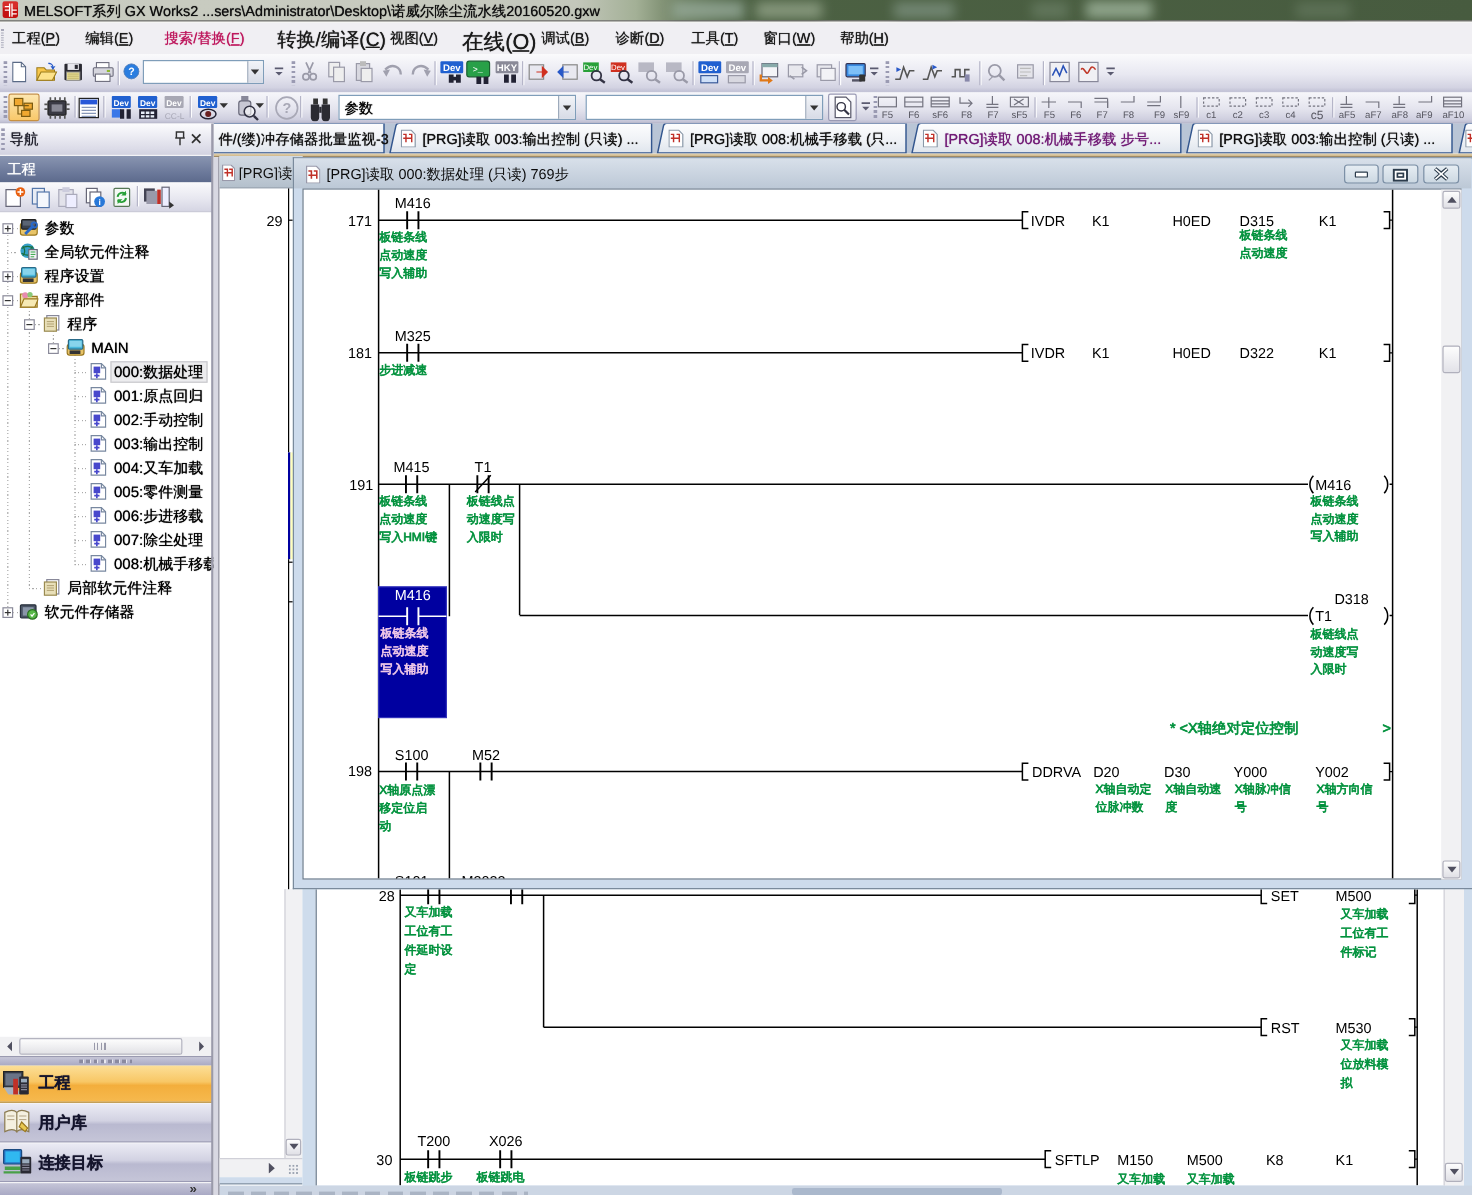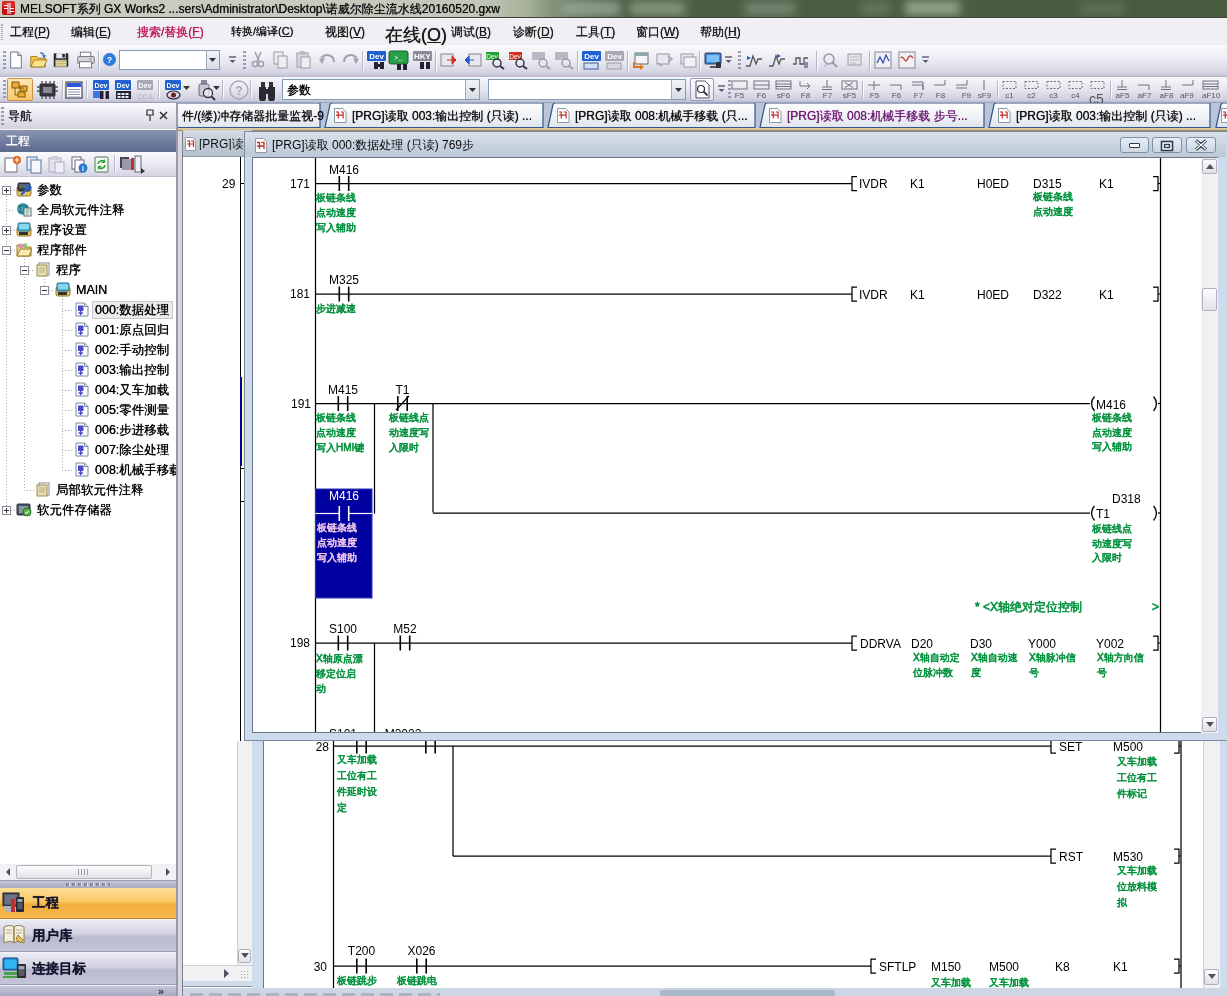--- a/index.html
+++ b/index.html
@@ -24,21 +24,21 @@
  <path d="M2 7.5 H6 M8 7.5 H12 M6 2 V13 M8 2 V13 M2 4.5 H6 M8 10.5 H12" stroke="#fff" stroke-width="1.1" fill="none"></path>
 </svg>
 <div class="tx ck" style="left:20px;top:3px;font-size:12px;color:#101010">MELSOFT系列 GX Works2 ...sers\Administrator\Desktop\诺威尔除尘流水线20160520.gxw</div>
 <div class="abs" style="left:0;top:17px;width:1227px;height:1px;background:#3e3e3a"></div>
 <div class="abs" style="left:0;top:18px;width:1227px;height:1px;background:#f5f5f2"></div>
 <div class="abs" style="left:0;top:19px;width:1227px;height:26px;background:#f0eff3"></div>
 <div class="abs" style="left:1px;top:24px;width:2px;height:16px;border-left:1px dotted #a8a8b8;border-right:1px dotted #a8a8b8"></div>
 <div class="tx ck" style="left:10px;top:26px;font-size:12px;color:#1a1a1a">工程(<u>P</u>)</div>
 <div class="tx ck" style="left:71px;top:26px;font-size:12px;color:#1a1a1a">编辑(<u>E</u>)</div>
 <div class="tx ck" style="left:137px;top:26px;font-size:12px;color:#be185d">搜索/替换(<u>F</u>)</div>
-<div class="tx ck" style="left:231px;top:26px;font-size:11px;color:#1a1a1a">转换/编译(<u>C</u>)</div>
+<div class="tx ck" style="left:231px;top:26px;font-size:16px;color:#1a1a1a">转换/编译(<u>C</u>)</div>
 <div class="tx ck" style="left:325px;top:26px;font-size:12px;color:#1a1a1a">视图(<u>V</u>)</div>
 <div class="tx ck" style="left:385px;top:26px;font-size:18px;color:#1a1a1a">在线(<u>O</u>)</div>
 <div class="tx ck" style="left:451px;top:26px;font-size:12px;color:#1a1a1a">调试(<u>B</u>)</div>
 <div class="tx ck" style="left:513px;top:26px;font-size:12px;color:#1a1a1a">诊断(<u>D</u>)</div>
 <div class="tx ck" style="left:576px;top:26px;font-size:12px;color:#1a1a1a">工具(<u>T</u>)</div>
 <div class="tx ck" style="left:636px;top:26px;font-size:12px;color:#1a1a1a">窗口(<u>W</u>)</div>
 <div class="tx ck" style="left:700px;top:26px;font-size:12px;color:#1a1a1a">帮助(<u>H</u>)</div>
 <div class="abs" style="left:0;top:45px;width:1227px;height:32px;background:linear-gradient(#fafafc,#e8e8f1 55%,#d3d3e2 90%,#c2c2d6);border-bottom:1px solid #b9b9cf"></div>
 <div class="abs" style="left:0;top:77px;width:1227px;height:26px;background:linear-gradient(#f6f6fa,#e4e4ee 55%,#cfcfdf 90%,#bfbfd3);border-bottom:1px solid #9f9fba"></div>
 <div class="abs" style="left:3px;top:51px;width:3px;height:20px;background-image:repeating-linear-gradient(to bottom,#9a9ab2 0 2px,transparent 2px 4px)"></div>
@@ -378,21 +378,21 @@
     <rect x="2" y="1.5" width="13" height="7" stroke="#73737f" stroke-dasharray="2 1.5" fill="none"></rect>
   </svg>
 <div class="tx" style="left:1045px;top:92px;width:17px;text-align:center;font-size:8px;color:#55555f">c3</div>
 <svg style="left:1067px;top:80px" width="17" height="11" viewBox="0 0 17 11">
     <rect x="2" y="1.5" width="13" height="7" stroke="#73737f" stroke-dasharray="2 1.5" fill="none"></rect>
   </svg>
 <div class="tx" style="left:1067px;top:92px;width:17px;text-align:center;font-size:8px;color:#55555f">c4</div>
 <svg style="left:1089px;top:80px" width="17" height="11" viewBox="0 0 17 11">
     <rect x="2" y="1.5" width="13" height="7" stroke="#73737f" stroke-dasharray="2 1.5" fill="none"></rect>
   </svg>
-<div class="tx" style="left:1089px;top:92px;width:17px;font-size:14px;color:#55555f">c5</div>
+<div class="tx" style="left:1089px;top:92px;width:17px;text-align:center;font-size:10px;color:#55555f">c5</div>
 <div class="abs" style="left:1110px;top:81px;width:1px;height:17px;background:#b5b5c8;box-shadow:1px 0 0 #fdfdfe"></div>
 <svg style="left:1114px;top:80px" width="17" height="11" viewBox="0 0 17 11">
     <path d="M8 0v7M3 7h10M3 9.5h10" stroke="#73737f" stroke-width="1" fill="none"></path>
   </svg>
 <div class="tx" style="left:1114px;top:92px;width:17px;text-align:center;font-size:8px;color:#55555f">aF5</div>
 <svg style="left:1136px;top:80px" width="17" height="11" viewBox="0 0 17 11">
     <path d="M2 5h11v5" stroke="#73737f" stroke-width="1" fill="none"></path>
   </svg>
 <div class="tx" style="left:1136px;top:92px;width:17px;text-align:center;font-size:8px;color:#55555f">aF7</div>
 <svg style="left:1158px;top:80px" width="17" height="11" viewBox="0 0 17 11">
@@ -417,21 +417,21 @@
     <path d="M989 127.5 L994 104.5 Q994.6 102.8 996.5 102.8 L1210 102.8 L1210 127.5 Z" fill="url(#tabg)" stroke="#33568e" stroke-width="1.2"></path>
     <path d="M1216 127.5 L1221 104.5 Q1221.6 102.8 1223.5 102.8 L1289 102.8 L1289 127.5 Z" fill="url(#tabg)" stroke="#33568e" stroke-width="1.2"></path>
     <defs>
       <linearGradient id="tabg" x1="0" y1="0" x2="0" y2="1">
         <stop offset="0" stop-color="#fdfdfe"></stop>
         <stop offset=".6" stop-color="#eef1f5"></stop>
         <stop offset="1" stop-color="#dfe5ed"></stop>
       </linearGradient>
     </defs>
   </svg>
-<div class="tx ck" style="left:182px;top:110px;font-size:12px;color:#111">件/(缕)冲存储器批量监视-9</div>
+<div class="tx ck" style="left:182px;top:110px;font-size:12px;color:#111">件/(缕)冲存储器批量监视-3</div>
 <svg style="left:334px;top:108px" width="13" height="15" viewBox="0 0 13 15">
     <path d="M.5 .5h8l3.5 3.5v10.5H.5z" fill="#fff" stroke="#8a98a8"></path>
     <path d="M2 4h2.3v6.5M6.8 4h2.3v6.5M2 7.2h7" stroke="#c03028" stroke-width="1.2" fill="none"></path>
   </svg>
 <div class="tx ck" style="left:352px;top:110px;font-size:12px;color:#111">[PRG]读取 003:输出控制 (只读) ...</div>
 <svg style="left:557px;top:108px" width="13" height="15" viewBox="0 0 13 15">
     <path d="M.5 .5h8l3.5 3.5v10.5H.5z" fill="#fff" stroke="#8a98a8"></path>
     <path d="M2 4h2.3v6.5M6.8 4h2.3v6.5M2 7.2h7" stroke="#c03028" stroke-width="1.2" fill="none"></path>
   </svg>
 <div class="tx ck" style="left:575px;top:110px;font-size:12px;color:#111">[PRG]读取 008:机械手移载 (只...</div>

